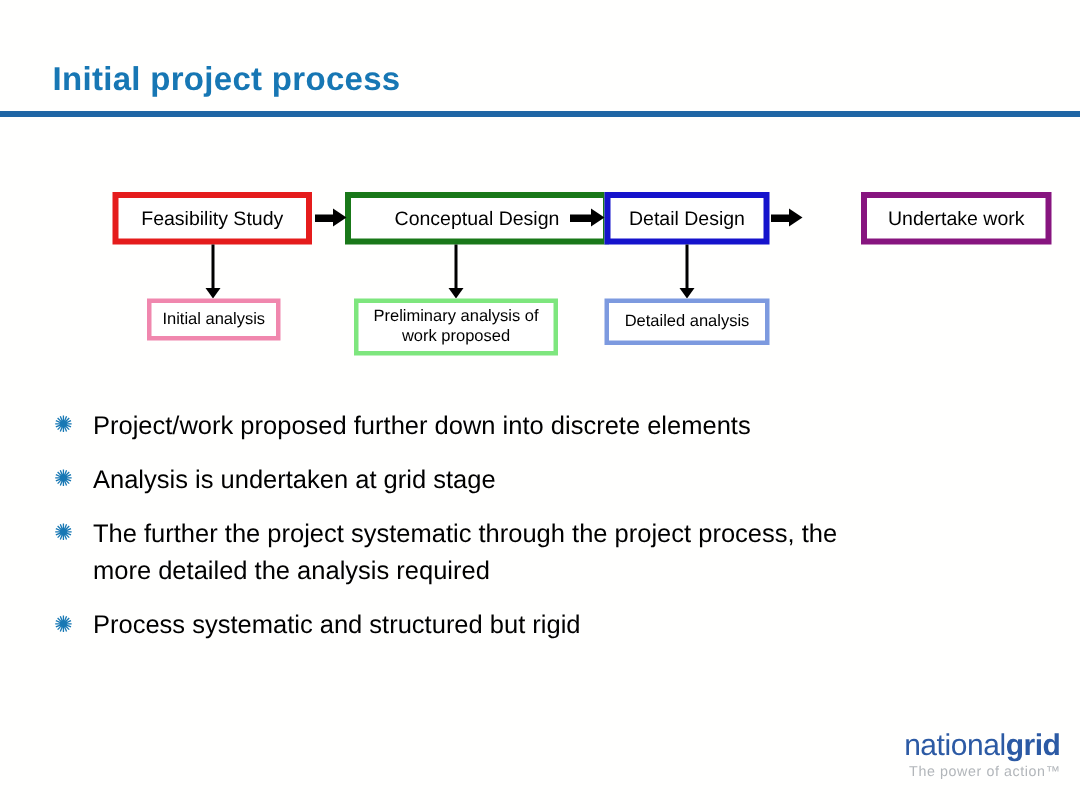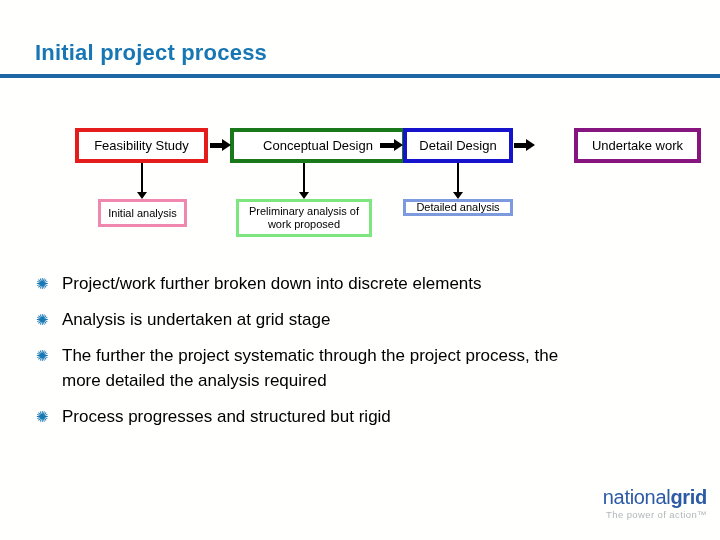--- a/index.html
+++ b/index.html
@@ -34,21 +34,21 @@
   .stage{border:4px solid #000;height:35px;font-size:13px;top:128px;}
   .analysis{border:3px solid #000;font-size:11px;line-height:13px;top:199px;}
 
   .stage.s0{left:75px;width:133px;}
   .stage.s1{left:230px;width:176px;}
   .stage.s2{left:403px;width:110px;}
   .stage.s3{left:535px;width:127px;margin-left:39px;}
 
   .analysis.a0{left:98px;width:89px;height:28px;}
   .analysis.a1{left:236px;width:136px;height:38px;padding:0 2px;}
-  .analysis.a2{left:403px;width:110px;height:17px;}
+  .analysis.a2{left:403px;width:110px;height:31px;}
 
   
   .arrow-h{position:absolute;height:5px;background:#000;top:143px;}
   .arrow-h::after{
     content:"";position:absolute;right:-9px;top:-4px;
     border-left:9px solid #000;
     border-top:6.5px solid transparent;
     border-bottom:6.5px solid transparent;
   }
   .arrow-h.h0{left:210px;width:12px;}
@@ -105,34 +105,34 @@
   <div class="arrow-v v1"></div>
   <div class="arrow-v v2"></div>
 
   <div class="box analysis a1" style="border-color: rgb(126, 230, 126);">Preliminary analysis of work proposed</div>
   <div class="box analysis a0" style="border-color: rgb(240, 135, 174);">Initial analysis</div>
   <div class="box analysis a2" style="border-color: rgb(125, 154, 223);">Detailed analysis</div>
 
   <div class="bullets">
     <div class="bullet-item">
       <span class="bullet-glyph" style="color: rgb(24, 120, 180);">✺</span>
-      <span class="bullet-text">Project/work further broken down into discrete elements</span>
+      <span class="bullet-text">Project/work proposed further down into discrete elements</span>
     </div>
     <div class="bullet-item">
       <span class="bullet-glyph" style="color: rgb(24, 120, 180);">✺</span>
       <span class="bullet-text">Analysis is undertaken at grid stage</span>
     </div>
     <div class="bullet-item">
       <span class="bullet-glyph" style="color: rgb(24, 120, 180);">✺</span>
       <span class="bullet-text">The further the project systematic through the project process, the
 more detailed the analysis required</span>
     </div>
     <div class="bullet-item">
       <span class="bullet-glyph" style="color: rgb(24, 120, 180);">✺</span>
-      <span class="bullet-text">Process progresses and structured but rigid</span>
+      <span class="bullet-text">Process systematic and structured but rigid</span>
     </div>
   </div>
 
   <div class="logo">
     <div class="logo-brand">
       <span class="light" style="color: rgb(44, 90, 164);">national</span><span class="bold" style="color: rgb(44, 90, 164);">grid</span>
     </div>
     <div class="logo-tagline">The power of action™</div>
   </div>
 

